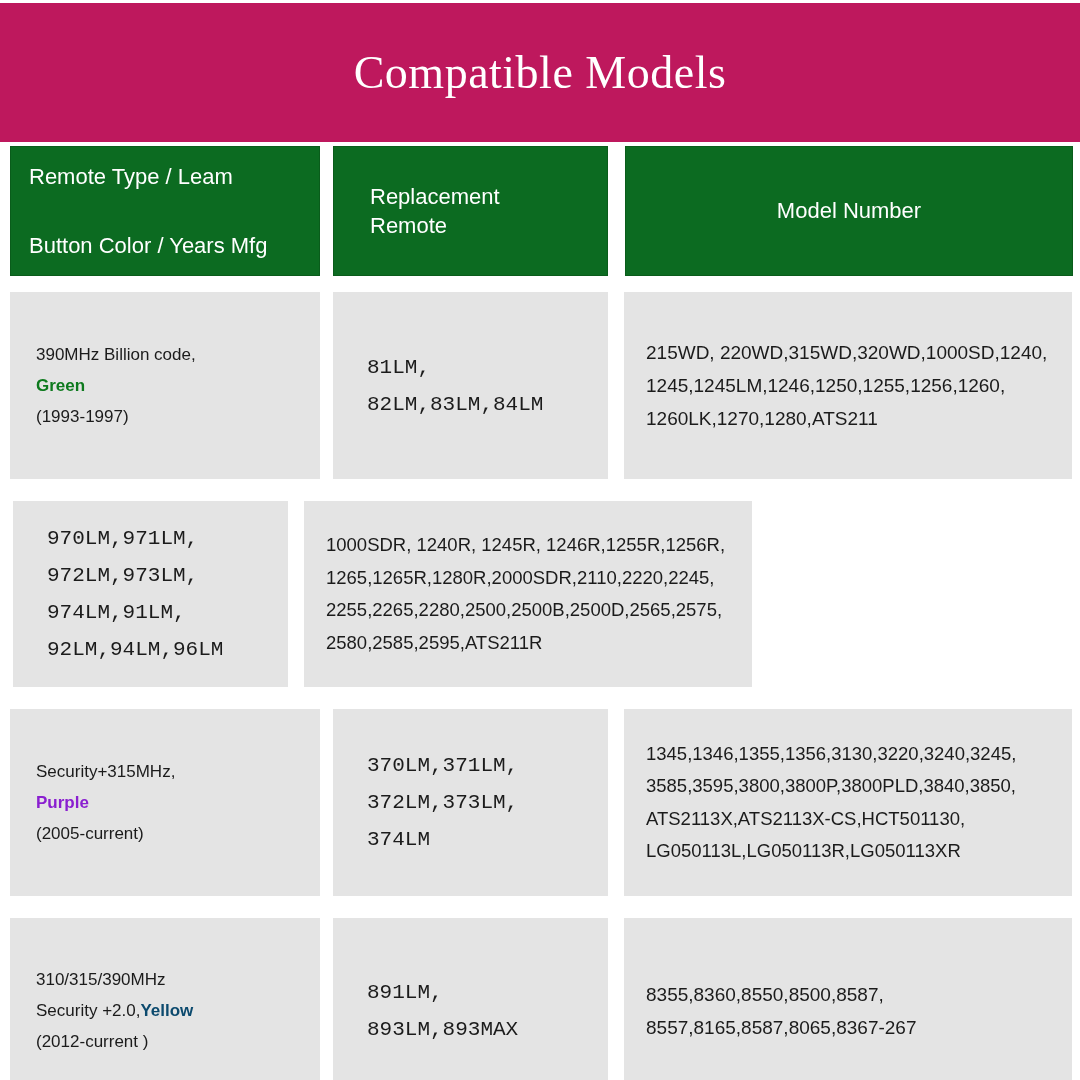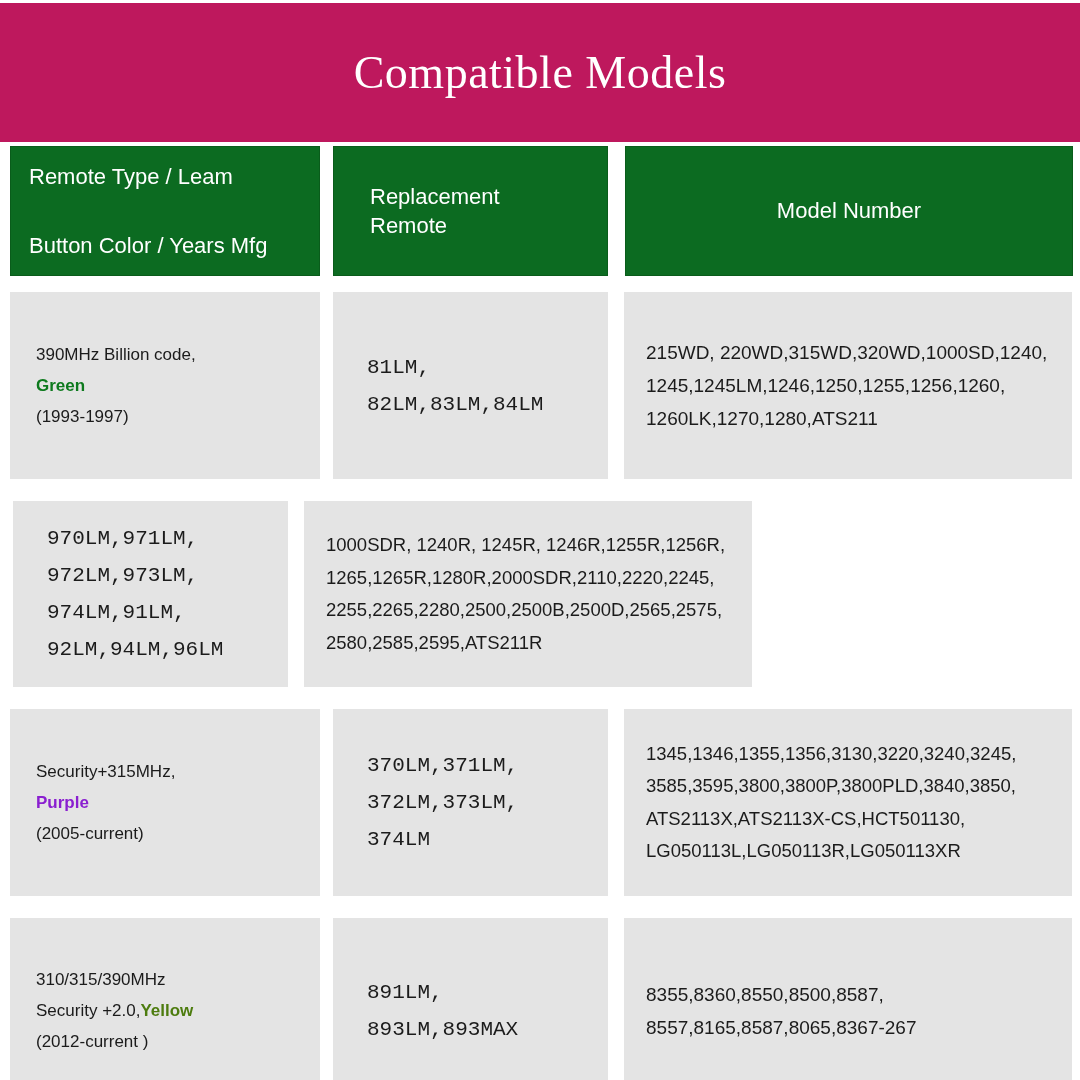--- a/index.html
+++ b/index.html
@@ -121,21 +121,21 @@
     color: #1b1b1b;
     font-size: 17px;
     line-height: 1.0;
   }
   .type-line { display: block; margin: 7px 0; white-space: nowrap; }
   .swatch-word { font-weight: bold; }
   .c-green  { color: #0E7A1E; }
   .c-red    { color: #D9362B; }
   .c-orange { color: #E8932B; }
   .c-purple { color: #8A1FD0; }
-  .c-yellow { color: #4d7c0f; }
+  .c-yellow { color: #0c4a6e; }
   .c-black  { color: #1b1b1b; font-weight: bold; }
 
   
   .repl-cell {
     padding-left: 28px !important;
     color: #1b1b1b;
     font-size: 21px;
     line-height: 1.0;
   }
   .repl-line { display: block; margin: 8px 6px; white-space: nowrap; font-family: Liberation Mono, monospace; }

